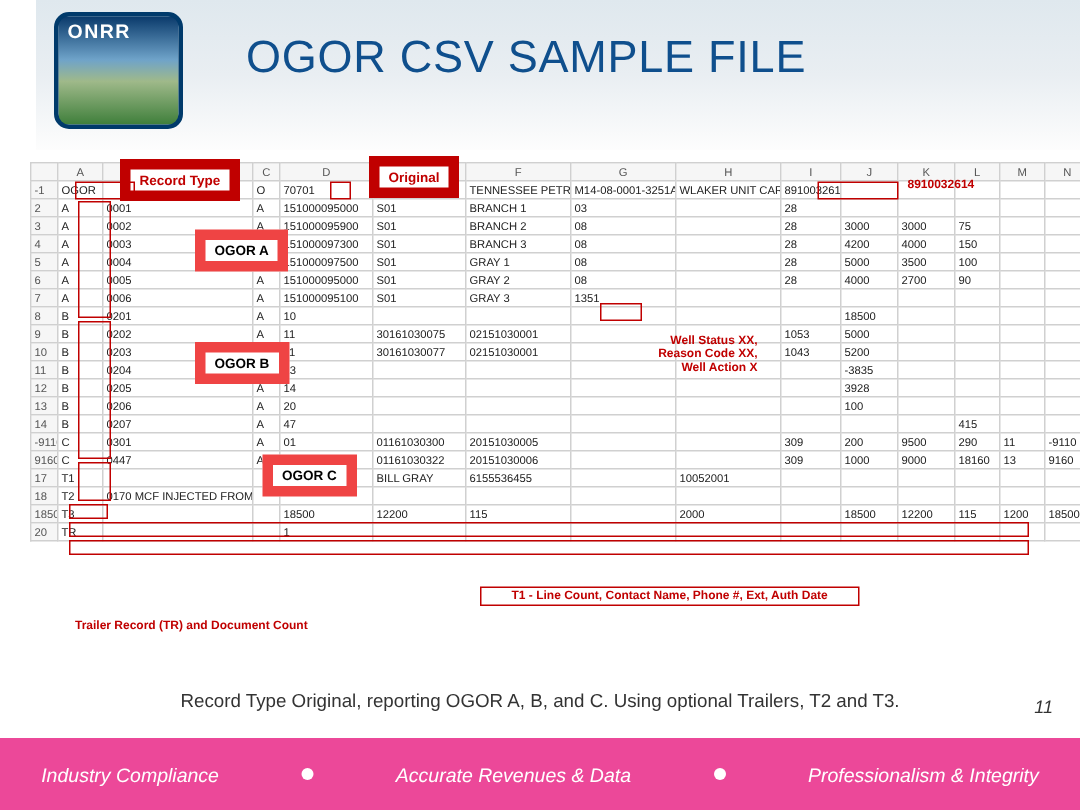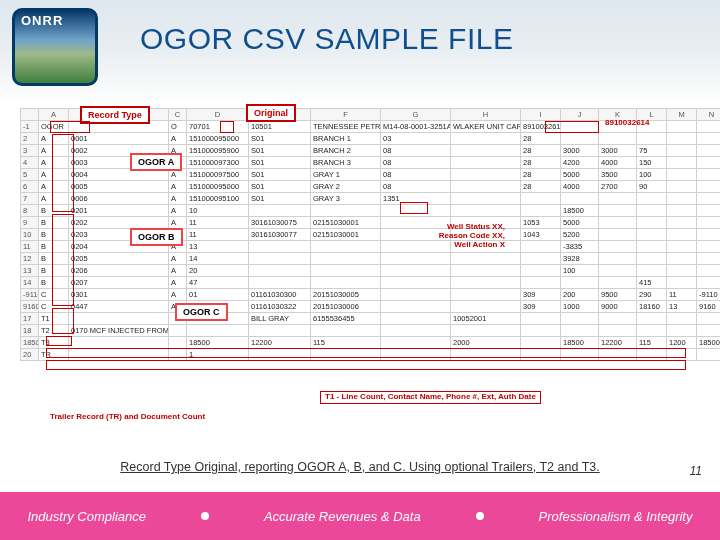--- a/index.html
+++ b/index.html
@@ -1,31 +1,31 @@
 <!DOCTYPE html>
 <html><head>
 <meta charset="utf-8">
 <style>
   * { box-sizing: border-box; margin: 0; padding: 0; }
   html, body { width: 720px; height: 540px; font-family: Arial, sans-serif; overflow: hidden; background: #fff; }
   .slide { width: 720px; height: 540px; position: relative; }
-  .top { height: 100px; position: relative; background: linear-gradient(180deg,#dfe8ee 0%,#e9eef2 50%,#fdfdfd 100%); }
+  .top { height: 100px; position: relative; background: linear-gradient(180deg,#dfe8ee 0%,#e9eef2 50%,#fdfdfd 100%); margin-left: 24px; }
   .logo { position: absolute; left: 12px; top: 8px; width: 86px; height: 78px; border: 3px solid #003a6b; border-radius: 10px; background: linear-gradient(180deg,#0a3a6b 0%,#6fa3c9 40%,#9fb98a 60%,#3f7f3b 100%); overflow: hidden; }
   .logo .brand { position: absolute; left: 6px; top: 2px; font-size: 13px; font-weight: bold; color: #fff; letter-spacing: 1px; }
   .title { position: absolute; left: 140px; top: 22px; font-size: 30px; color: #0f4f8d; font-weight: 400; letter-spacing: 0.5px; }
   .sheet { position: absolute; left: 20px; top: 108px; width: 680px; height: 355px; }
   table.ss { border-collapse: collapse; font-size: 7.5px; color: #222; width: 100%; table-layout: fixed; }
   table.ss th, table.ss td { border: 1px solid #d0d0d0; padding: 1px 2px; height: 12px; white-space: nowrap; overflow: hidden; text-align: left; }
   table.ss th { background: #f6f6f6; font-weight: normal; text-align: center; color: #555; }
   .rownum { background: #f6f6f6; text-align: center; color: #555; }
-  .label-box { position: absolute; background: #fff; border: 2px solid #ef4444; padding: 2px 6px; font-size: 9px; color: #000; }
+  .label-box { position: absolute; background: #fff; border: 7px solid #ef4444; padding: 2px 6px; font-size: 9px; color: #000; }
   .label-red { color: #c00000; font-weight: bold; border-color: #c00000; }
   .callout { position: absolute; border: 1.5px solid #c00000; background: transparent; }
   .callout-txt { position: absolute; font-size: 8px; color: #c00000; font-weight: bold; line-height: 1.1; }
-  .caption { position: absolute; bottom: 66px; left: 0; width: 100%; text-align: center; font-size: 12.5px; color: #333; text-decoration: underline; }
+  .caption { position: absolute; bottom: 66px; left: 0; width: 100%; text-align: center; font-size: 12.5px; color: #333; }
   .pageno { position: absolute; right: 18px; bottom: 62px; font-style: italic; font-size: 12px; color: #333; }
   .footer { position: absolute; bottom: 0; left: 0; width: 720px; height: 48px; background: #ec4899; color: #fff; display: flex; align-items: center; justify-content: space-around; font-size: 13px; font-style: italic; }
   .footer .dot { width: 8px; height: 8px; border-radius: 50%; background: #fff; }
 </style>
 </head>
 <body>
 <div class="slide">
 
 <div class="top">
   <div class="logo">
@@ -428,21 +428,21 @@
   <div class="callout" style="left:32px; top:106px; width:22px; height:92px;"></div>
   <div class="callout" style="left:32px; top:200px; width:22px; height:26px;"></div>
   <div class="callout" style="left:525px; top:13px; width:54px; height:12px;"></div>
   <div class="callout" style="left:380px; top:94px; width:28px; height:12px;"></div>
   <div class="callout" style="left:26px; top:228px; width:26px; height:10px;"></div>
   <div class="callout" style="left:26px; top:240px; width:640px; height:10px;"></div>
   <div class="callout" style="left:26px; top:252px; width:640px; height:10px;"></div>
 
   <div class="callout-txt" style="left:585px; top:11px;">8910032614</div>
   <div class="callout-txt" style="left:415px; top:115px; width:70px;text-align:right;">Well Status XX, Reason Code XX, Well Action X</div>
-  <div class="callout-txt" style="left:300px; top:283px; border:1px solid #c00000; padding:1px 4px;">T1 - Line Count, Contact Name, Phone #, Ext, Auth Date</div>
+  <div class="callout-txt" style="left:300px; top:283px; border:1px solid #c00000; padding:1px 20px;">T1 - Line Count, Contact Name, Phone #, Ext, Auth Date</div>
   <div class="callout-txt" style="left:30px; top:305px;">Trailer Record (TR) and Document Count</div>
 </div>
 
 <div class="caption">Record Type Original, reporting OGOR A, B, and C. Using optional Trailers, T2 and T3.</div>
 <div class="pageno">11</div>
 
 <div class="footer">
   <span>Industry Compliance</span>
   <span class="dot"></span>
   <span>Accurate Revenues &amp; Data</span>

